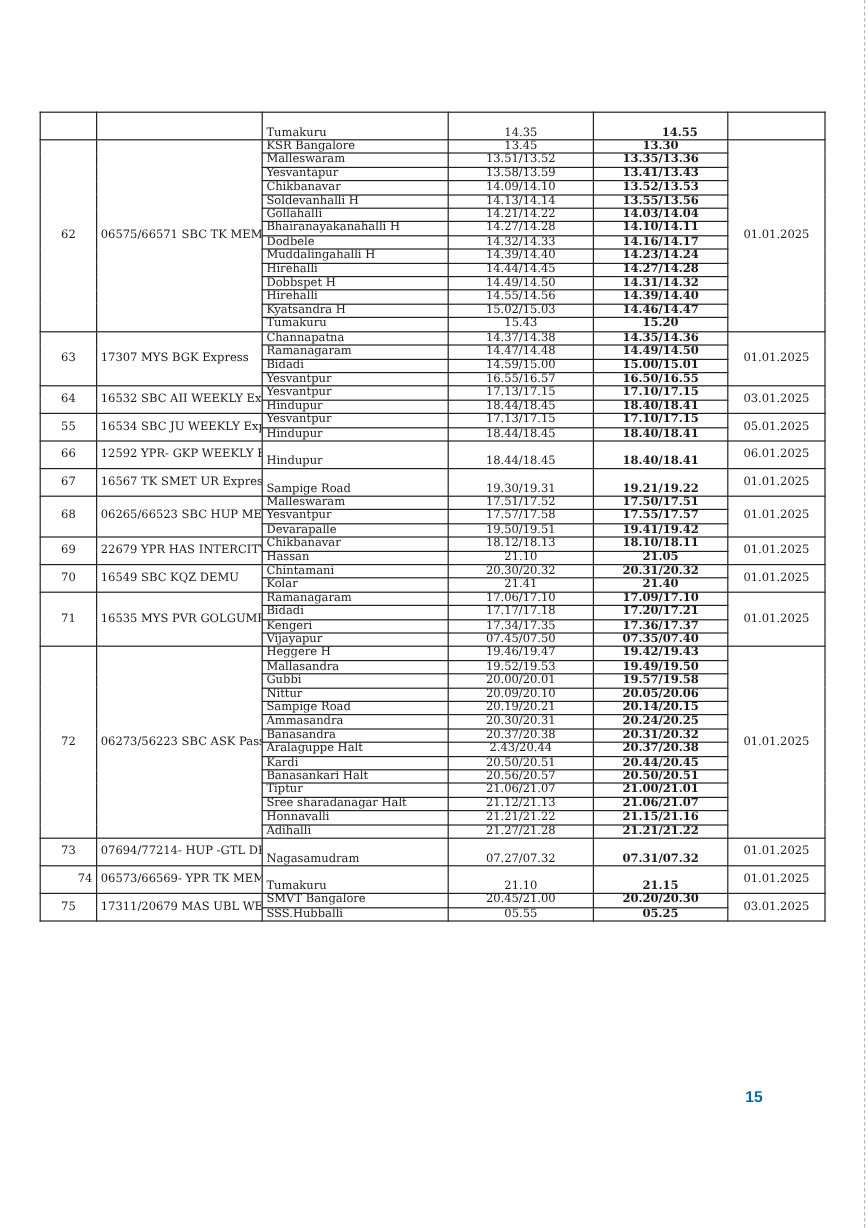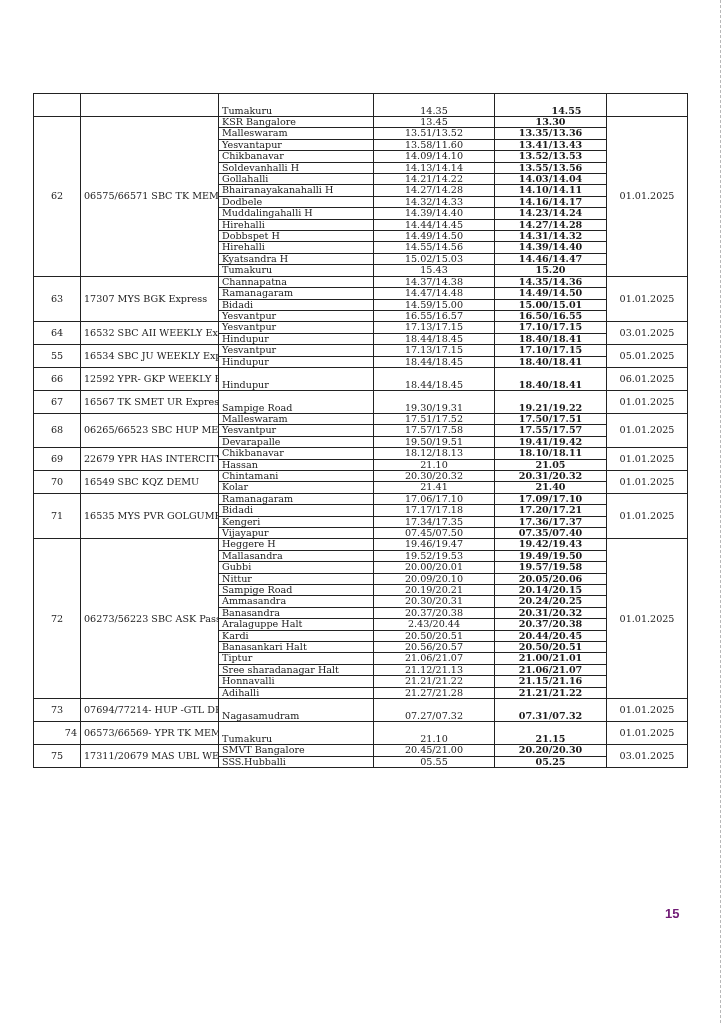--- a/index.html
+++ b/index.html
@@ -14,21 +14,21 @@
   col.c-sno { width:47px; } col.c-train { width:138px; } col.c-stn { width:155px; }
   col.c-ex { width:121px; } col.c-rev { width:112px; } col.c-date { width:81px; }
   td.sno { text-align:center; }
   td.train { white-space:normal; line-height:11px; vertical-align:middle; }
   td.ex, td.rev { text-align:center; }
   td.rev { font-weight:bold; }
   td.date { text-align:center; }
   td.top { vertical-align:top; padding-top:2px; }
   td.bottom { vertical-align:bottom; }
   .page-no { position:absolute; left:621px; top:906px; font-family:"Liberation Sans", sans-serif;
-             font-size:13px; font-weight:bold; color:#701a75;margin-left:44px; }
+             font-size:13px; font-weight:bold; color:#0369a1; }
 </style>
 </head>
 <body>
 
 <div class="page-edge"></div>
 
 <table class="tt">
   <colgroup>
     <col class="c-sno">
       <col class="c-train">
@@ -54,21 +54,21 @@
         <td class="rev">13.30</td>
         <td class="date" rowspan="14">01.01.2025</td>
       </tr>
       <tr>
         <td class="stn">Malleswaram</td>
         <td class="ex">13.51/13.52</td>
         <td class="rev">13.35/13.36</td>
       </tr>
       <tr>
         <td class="stn">Yesvantapur</td>
-        <td class="ex">13.58/11.60</td>
+        <td class="ex">13.58/13.59</td>
         <td class="rev">13.41/13.43</td>
       </tr>
       <tr>
         <td class="stn">Chikbanavar</td>
         <td class="ex">14.09/14.10</td>
         <td class="rev">13.52/13.53</td>
       </tr>
       <tr>
         <td class="stn">Soldevanhalli H</td>
         <td class="ex">14.13/14.14</td>

